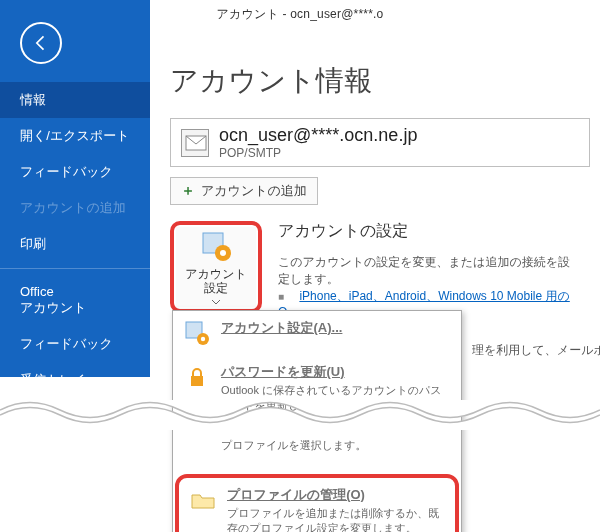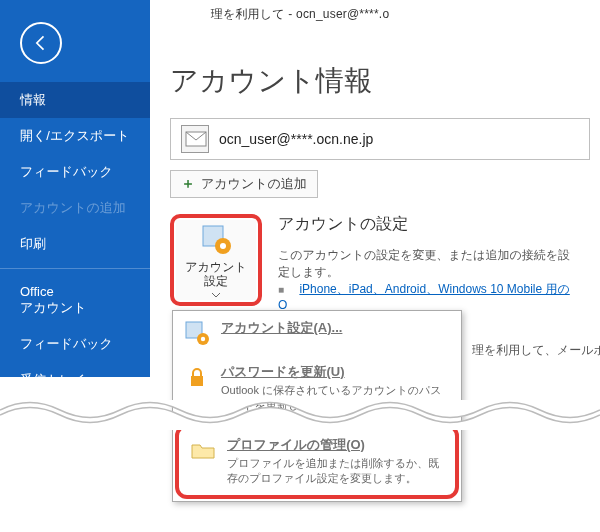--- a/index.html
+++ b/index.html
@@ -75,21 +75,21 @@
     align-items: center;
     width: 420px;
   }
   .acct-icon {
     width: 28px; height: 28px;
     border: 1px solid #999;
     background: #f4f4f4;
     position: relative;
     flex-shrink: 0;
   }
-  .acct-lines .l1 { font-size: 14px; color: #222; }
+  .acct-lines .l1 { font-size: 18px; color: #222; }
   .acct-lines .l2 { font-size: 12px; color: #666; }
   .add-acct {
     margin-top: 10px;
     border: 1px solid #bfbfbf;
     padding: 4px 10px;
     font-size: 13px;
     color: #444;
     display: inline-flex;
     align-items: center;
     gap: 6px;
@@ -173,21 +173,21 @@
     left: 472px;
     top: 342px;
     font-size: 12px;
     color: #555;
     white-space: nowrap;
   }
 </style>
 </head>
 <body>
 
-<div class="titlebar">理を利用して - ocn_user@****.o</div>
+<div class="titlebar">アカウント - ocn_user@****.o</div>
 
 <div class="sidebar">
   <div class="back-circle">
     <svg viewBox="0 0 24 24">
         <path d="M15 4 L7 12 L15 20"></path>
       </svg>
   </div>
   <div class="sb-item active">情報</div>
   <div class="sb-item">開く/エクスポート</div>
   <div class="sb-item">フィードバック</div>
@@ -206,20 +206,21 @@
 
   <div class="acct-box">
     <div class="acct-icon">
       <svg viewBox="0 0 28 28" width="28" height="28">
           <rect x="4" y="6" width="20" height="14" fill="#fff" stroke="#888"></rect>
           <path d="M4 6 L14 14 L24 6" fill="none" stroke="#888"></path>
         </svg>
     </div>
     <div class="acct-lines">
       <div class="l1">ocn_user@****.ocn.ne.jp</div>
+      <div class="l2">POP/SMTP</div>
     </div>
   </div>
 
   <div class="add-acct">
     <span class="plus">＋</span>
     <span>アカウントの追加</span>
   </div>
 
   <div class="settings-row">
     <div class="highlight-red">
@@ -269,20 +270,26 @@
       <svg viewBox="0 0 28 28" width="28" height="28">
           <rect x="8" y="13" width="12" height="10" fill="#f0a020"></rect>
           <path d="M10 13 v-3 a4 4 0 0 1 8 0 v3" fill="none" stroke="#f0a020" stroke-width="2"></path>
         </svg>
     </div>
     <div class="dd-text">
       <div class="dd-title">パスワードを更新(U)</div>
       <div class="dd-sub">Outlook に保存されているアカウントのパスワードを更新します。</div>
     </div>
   </div>
+  <div class="dd-item" style="padding-top:14px">
+    <div class="dd-icon"></div>
+    <div class="dd-text">
+      <div class="dd-sub">プロファイルを選択します。</div>
+    </div>
+  </div>
   <div class="dd-item dd-highlight">
     <div class="dd-icon">
       <svg viewBox="0 0 28 28" width="28" height="28">
           <path d="M3 9 h8 l2 3 h12 v10 H3 z" fill="#fde9a9" stroke="#d4b24c"></path>
         </svg>
     </div>
     <div class="dd-text">
       <div class="dd-title">プロファイルの管理(O)</div>
       <div class="dd-sub">プロファイルを追加または削除するか、既存のプロファイル設定を変更します。</div>
     </div>

